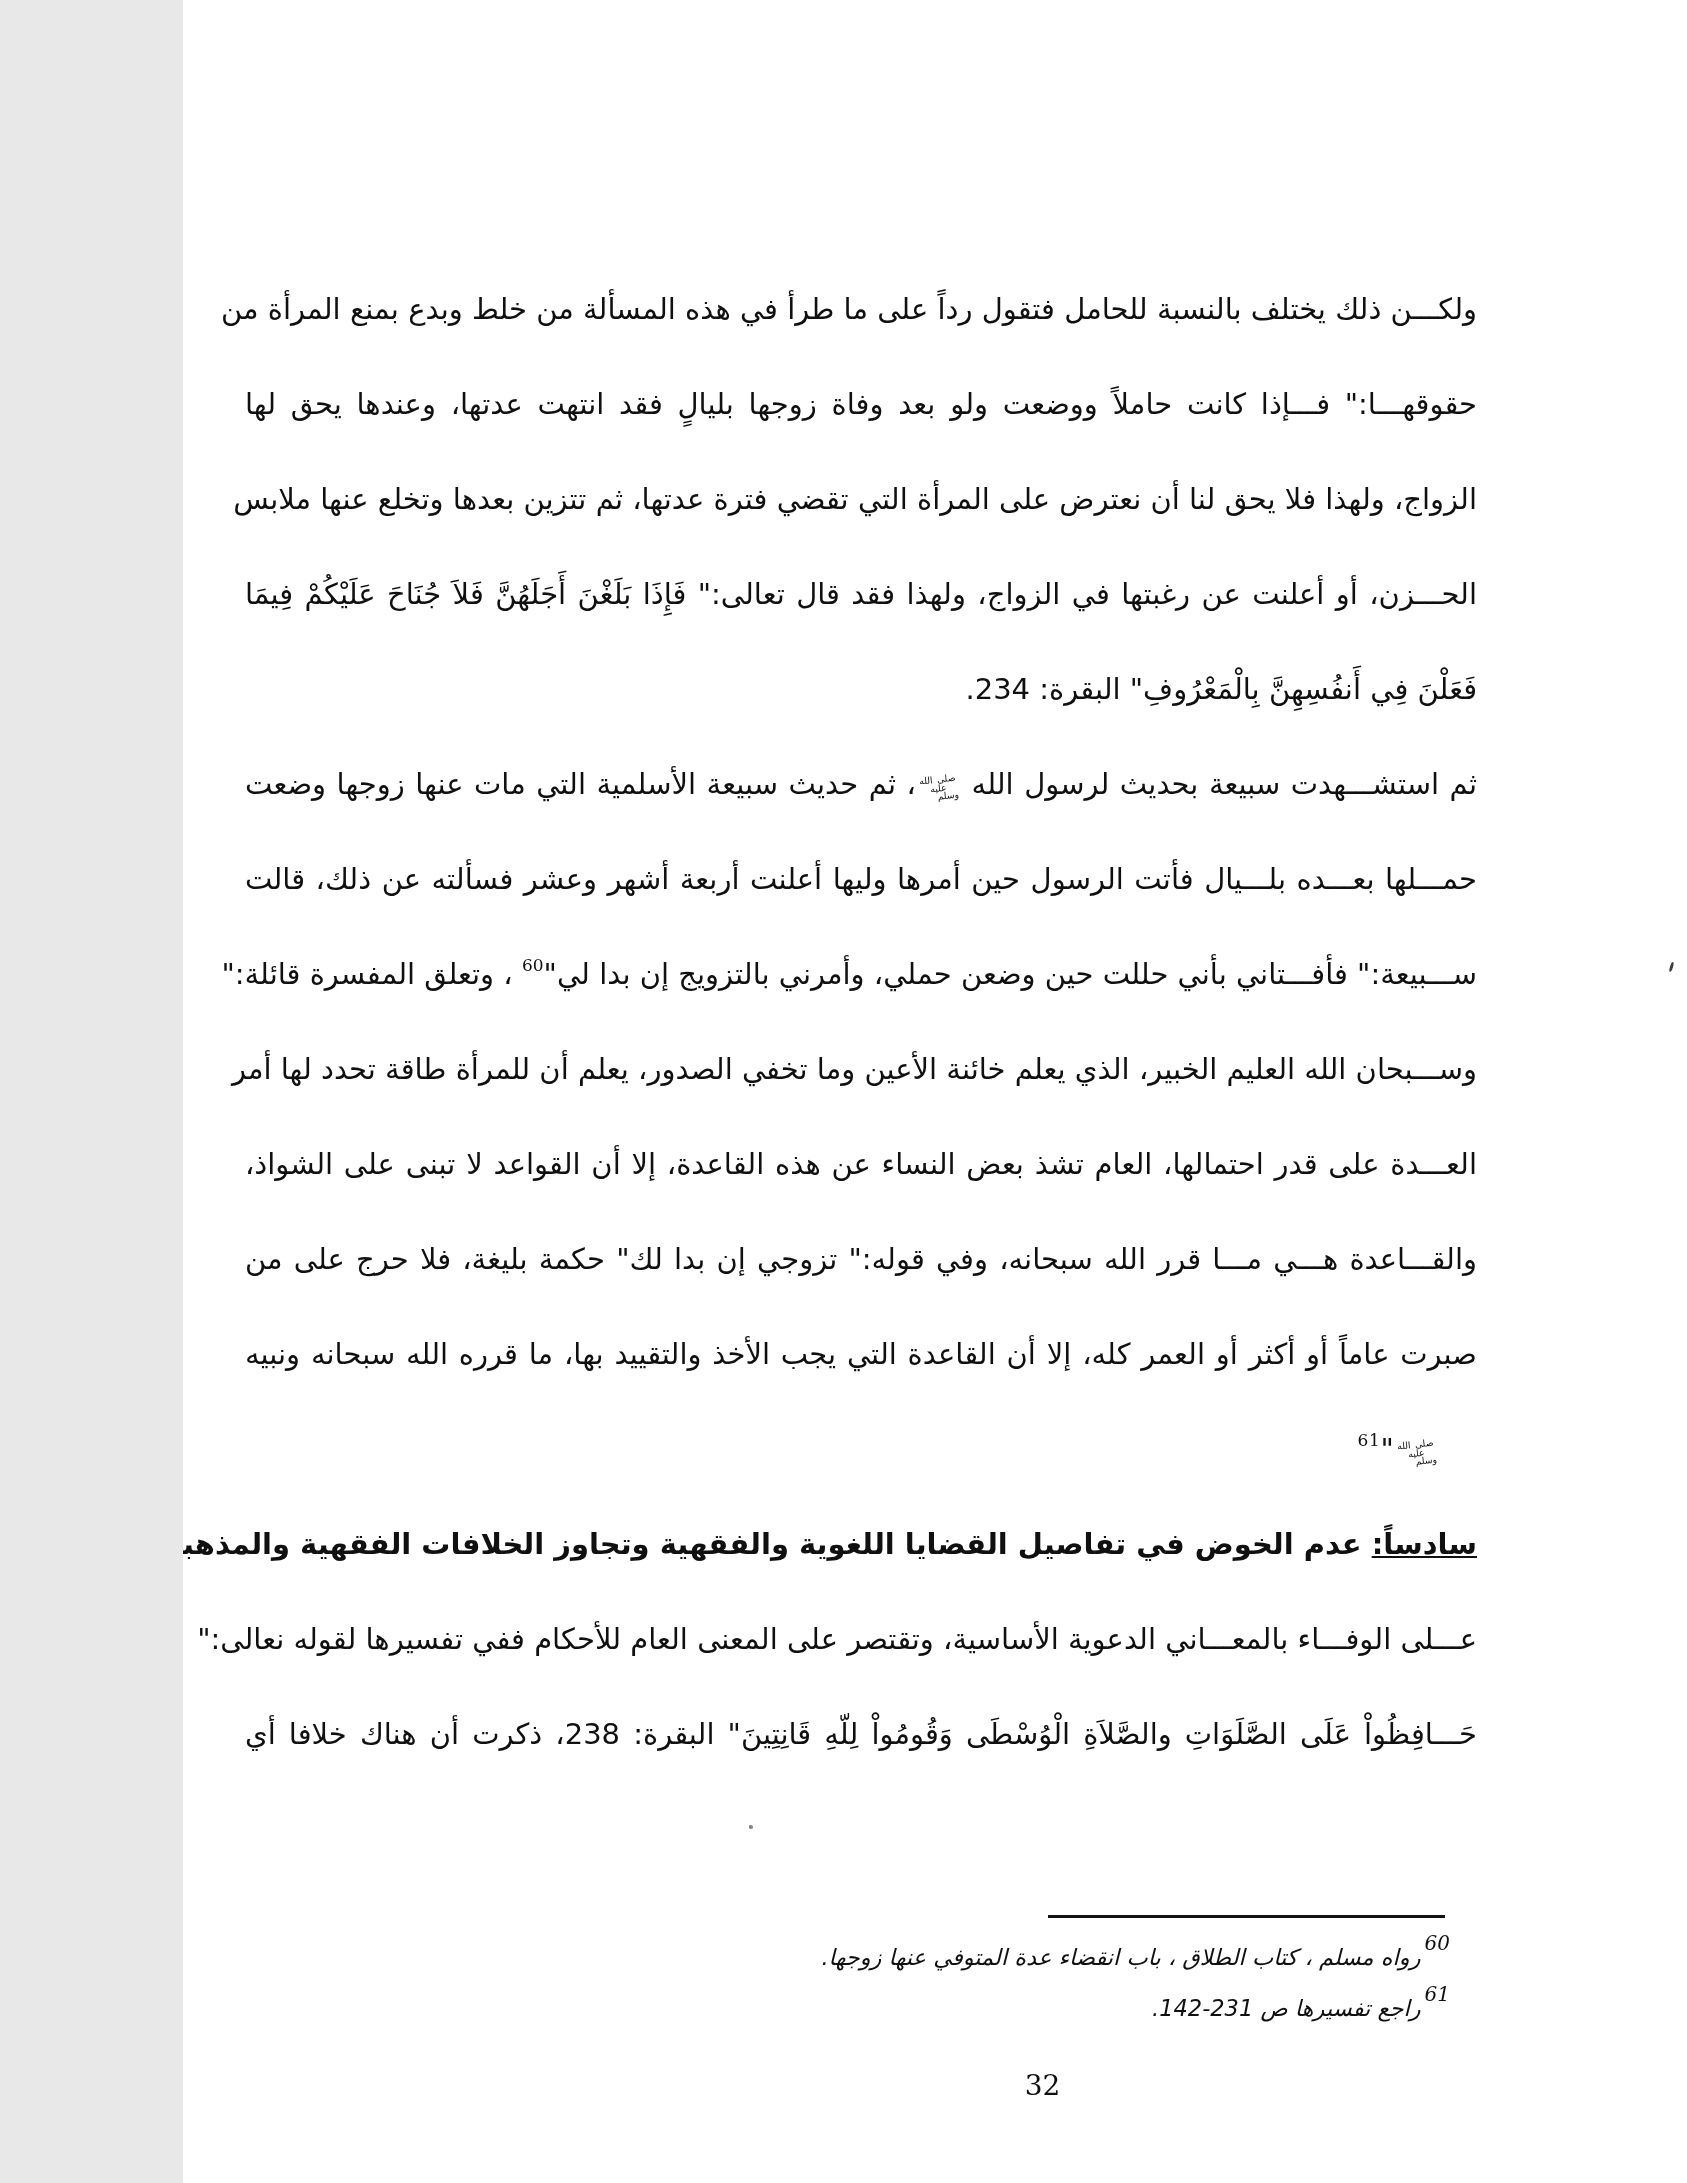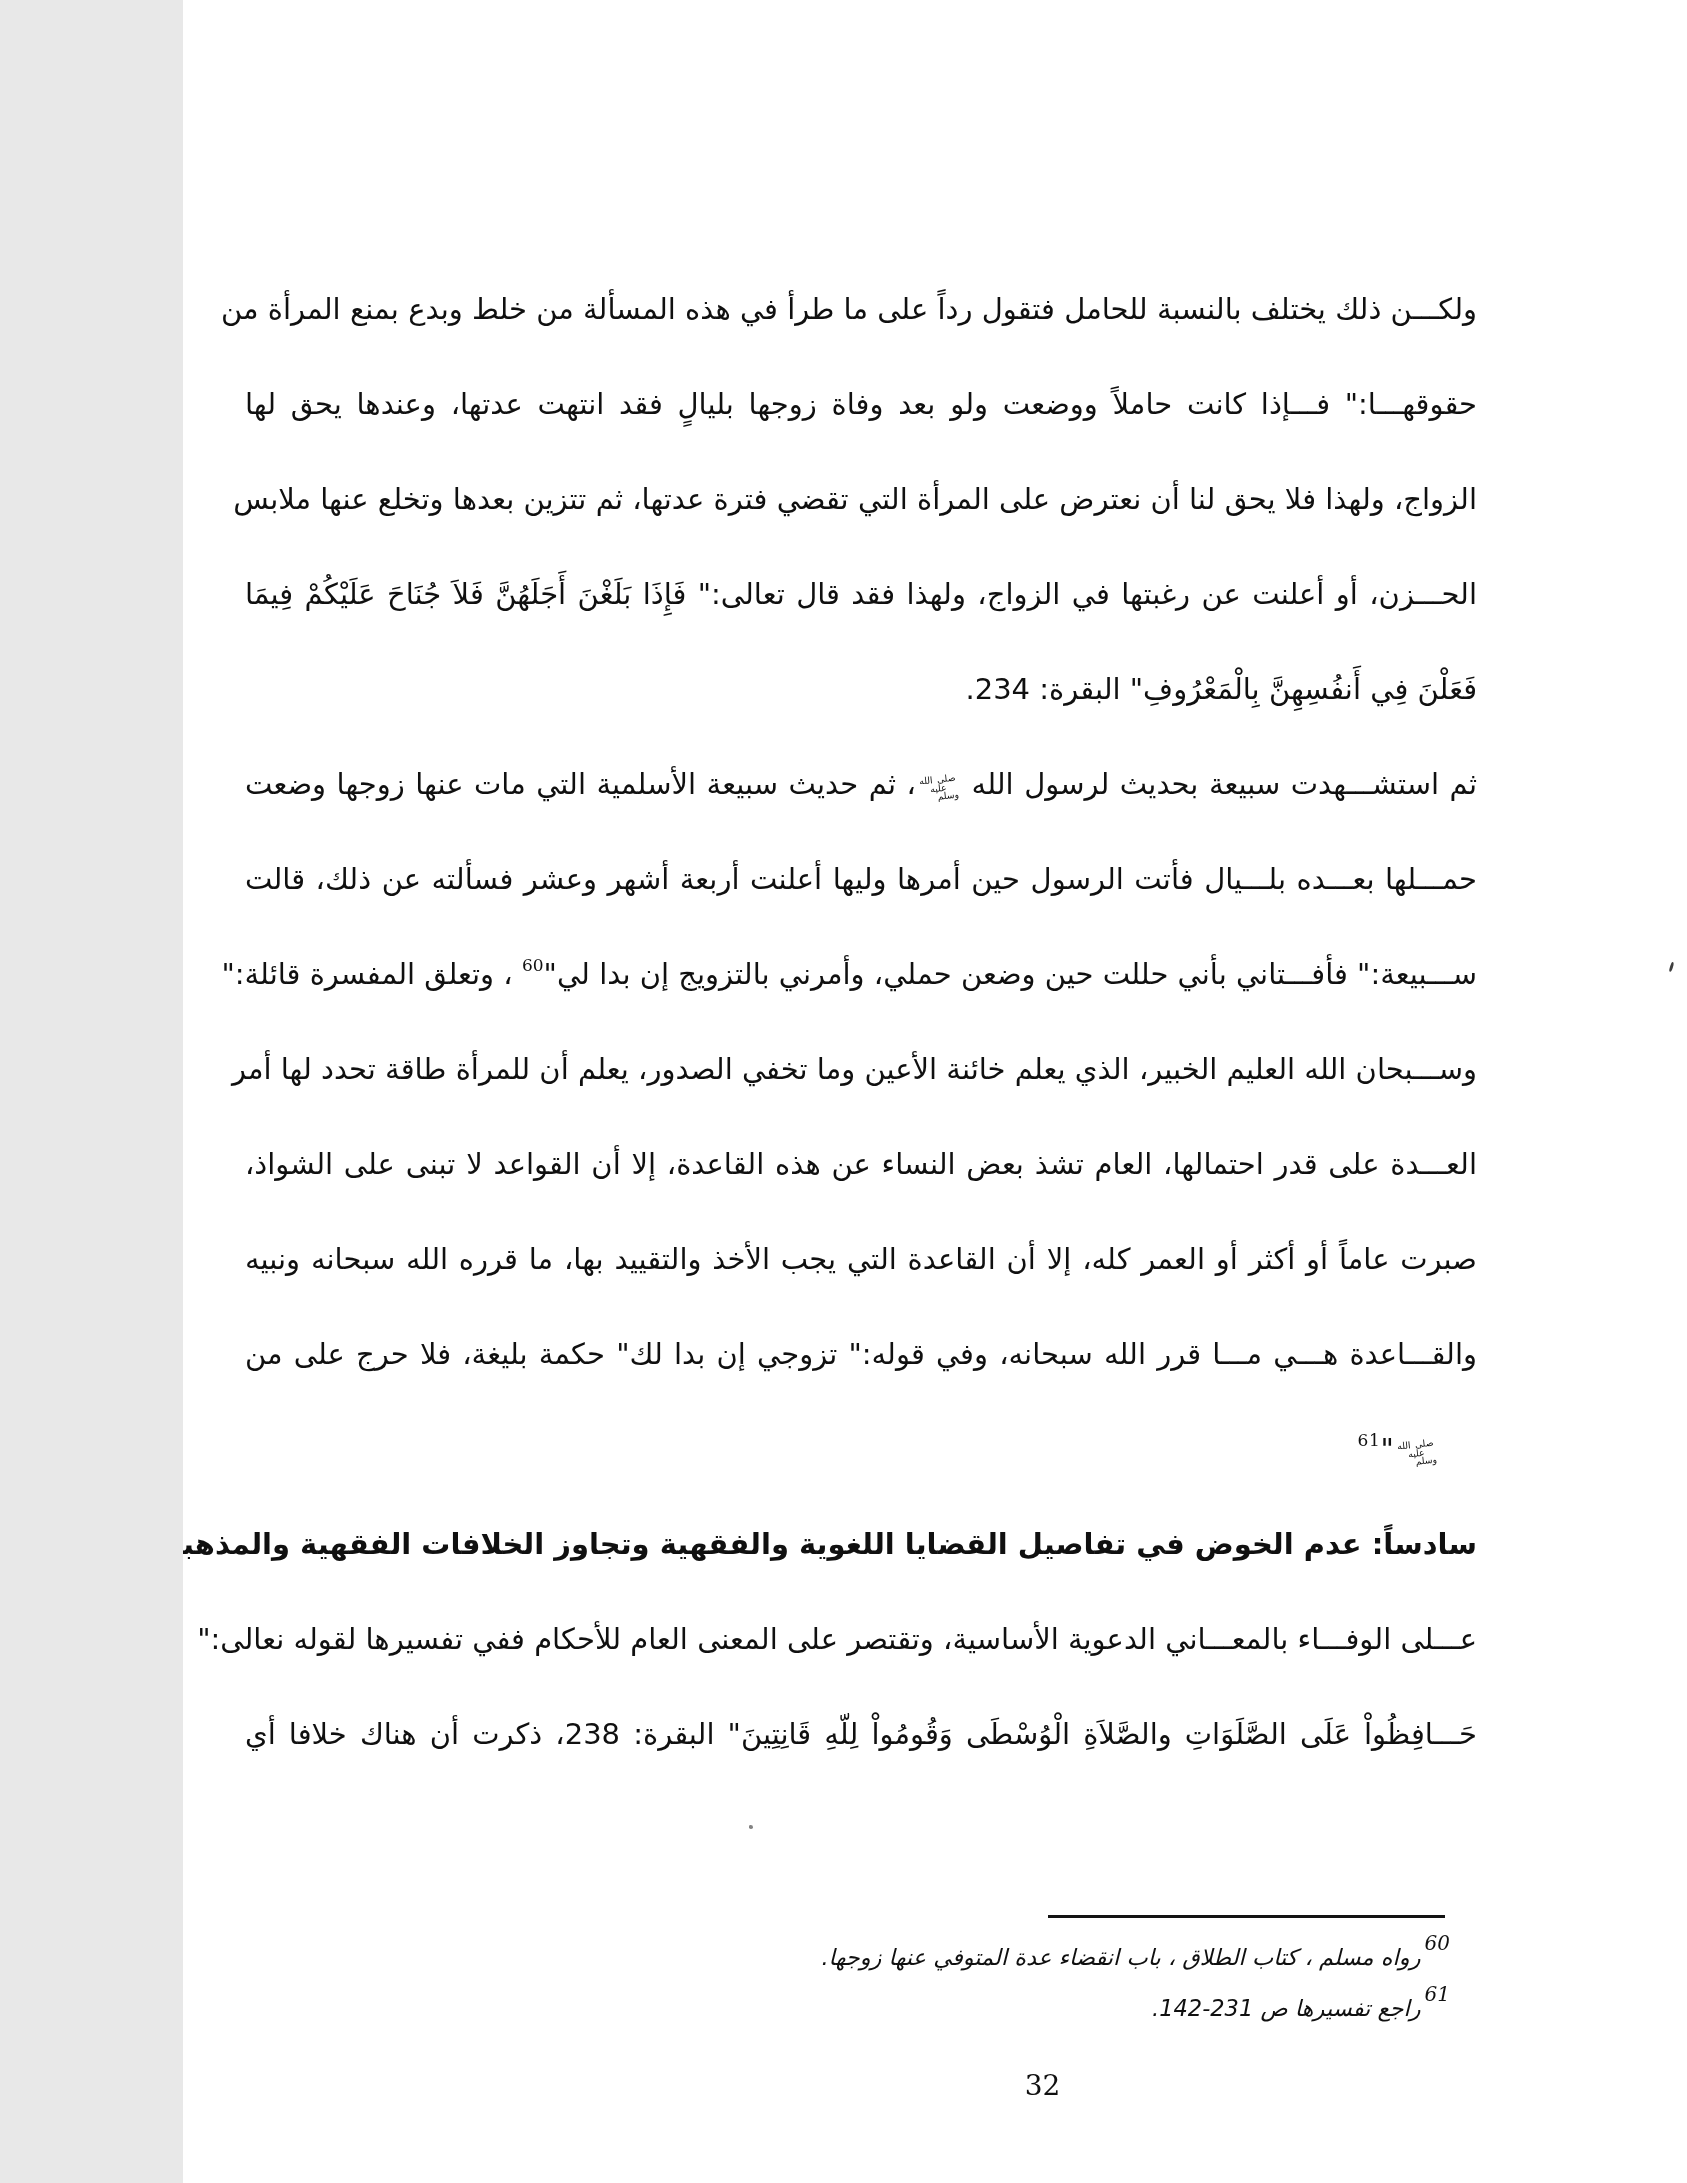--- a/index.html
+++ b/index.html
@@ -35,21 +35,21 @@
     text-align: right;
     text-align-last: right;
   }
   .line.seal-line {
     padding-left: 0;
     padding-right: 38px;
     text-align: right;
     text-align-last: right;
   }
   .line.heavy { font-weight: bold; }
-  .line .lead { font-weight: bold; }
+  .line .lead { font-weight: bold; text-decoration: underline; }
   sup.fnref {
     font-size: 17px;
     line-height: 0;
     vertical-align: 13.2px;
     letter-spacing: 0.7px;
     font-family: "DejaVu Serif", serif;
   }
   
   .seal {
     display: inline-block;
@@ -132,22 +132,22 @@
     <div class="line endline">فَعَلْنَ فِي أَنفُسِهِنَّ بِالْمَعْرُوفِ" البقرة: 234.</div>
     <div class="line">
       <span>ثم استشـــهدت سبيعة بحديث لرسول الله </span><span class="seal">صلى الله عليه وسلم</span><span>، ثم حديث سبيعة الأسلمية التي مات عنها زوجها وضعت</span>
     </div>
     <div class="line">حمـــلها بعـــده بلـــيال فأتت الرسول حين أمرها وليها أعلنت أربعة أشهر وعشر فسألته عن ذلك، قالت</div>
     <div class="line">
       <span>ســـبيعة:" فأفـــتاني بأني حللت حين وضعن حملي، وأمرني بالتزويج إن بدا لي"</span><sup class="fnref">60</sup><span> ، وتعلق المفسرة قائلة:"</span>
     </div>
     <div class="line">وســـبحان الله العليم الخبير، الذي يعلم خائنة الأعين وما تخفي الصدور، يعلم أن للمرأة طاقة تحدد لها أمر</div>
     <div class="line">العـــدة على قدر احتمالها، العام تشذ بعض النساء عن هذه القاعدة، إلا أن القواعد لا تبنى على الشواذ،</div>
+    <div class="line">والقـــاعدة هـــي مـــا قرر الله سبحانه، وفي قوله:" تزوجي إن بدا لك" حكمة بليغة، فلا حرج على من</div>
     <div class="line">صبرت عاماً أو أكثر أو العمر كله، إلا أن القاعدة التي يجب الأخذ والتقييد بها، ما قرره الله سبحانه ونبيه</div>
-    <div class="line">والقـــاعدة هـــي مـــا قرر الله سبحانه، وفي قوله:" تزوجي إن بدا لك" حكمة بليغة، فلا حرج على من</div>
     <div class="line seal-line">
       <span class="seal">صلى الله عليه وسلم</span><span>"</span><sup class="fnref">61</sup>
     </div>
     <div class="line heavy">
       <span class="lead">سادساً:</span><span> عدم الخوض في تفاصيل القضايا اللغوية والفقهية وتجاوز الخلافات الفقهية والمذهبية حرصاً منها</span>
     </div>
     <div class="line">عـــلى الوفـــاء بالمعـــاني الدعوية الأساسية، وتقتصر على المعنى العام للأحكام ففي تفسيرها لقوله نعالى:"</div>
     <div class="line">حَـــافِظُواْ عَلَى الصَّلَوَاتِ والصَّلاَةِ الْوُسْطَى وَقُومُواْ لِلّهِ قَانِتِينَ" البقرة: 238، ذكرت أن هناك خلافا أي</div>
   </div>
 

